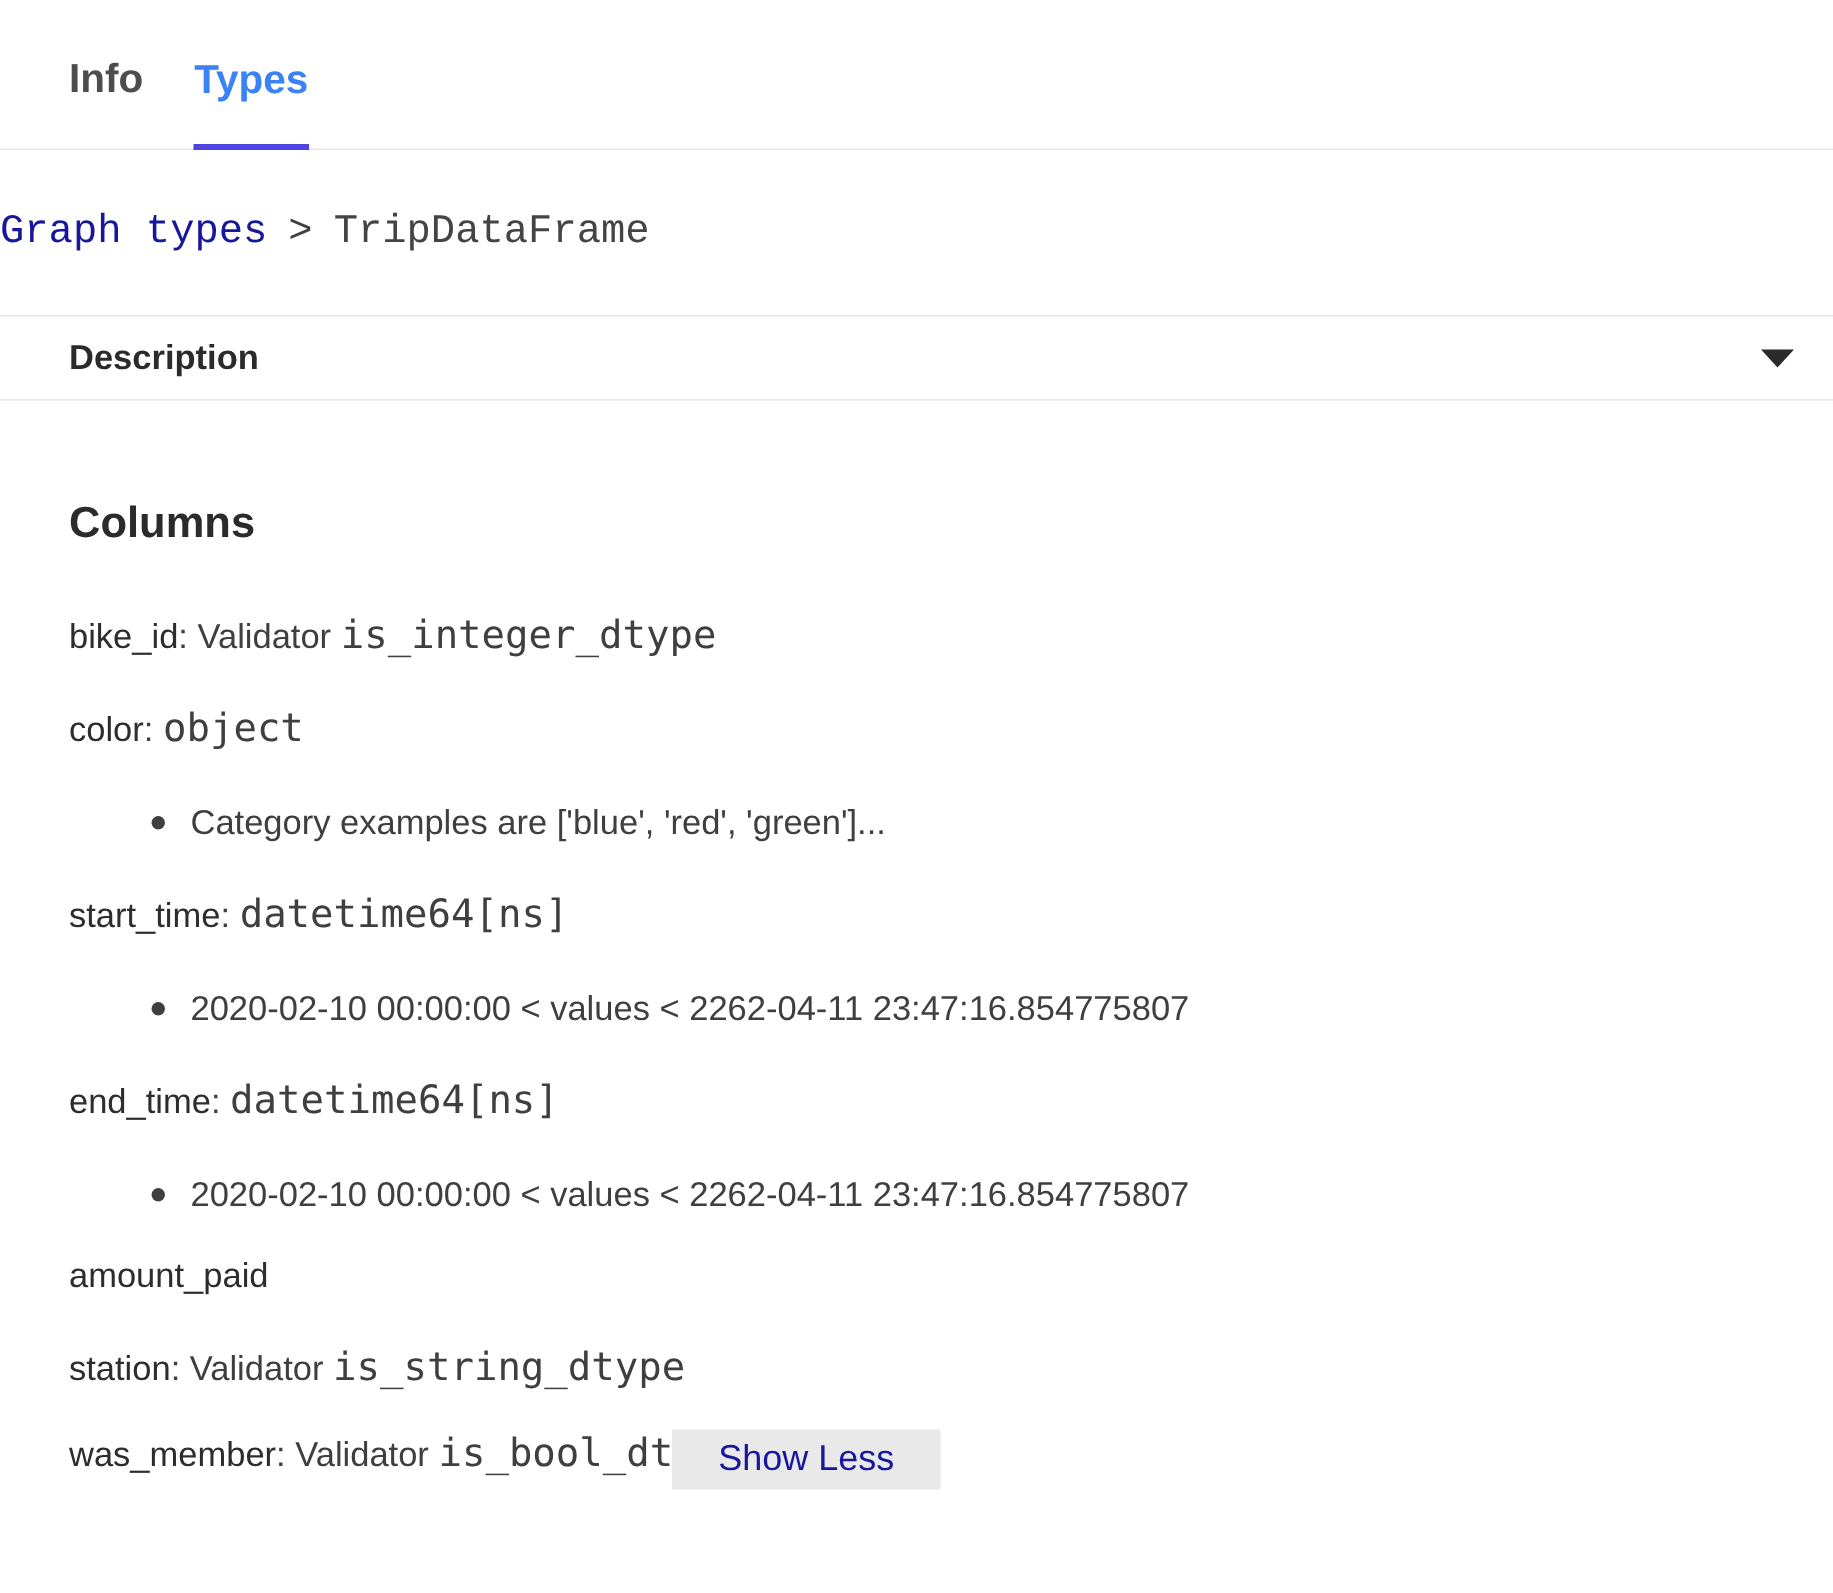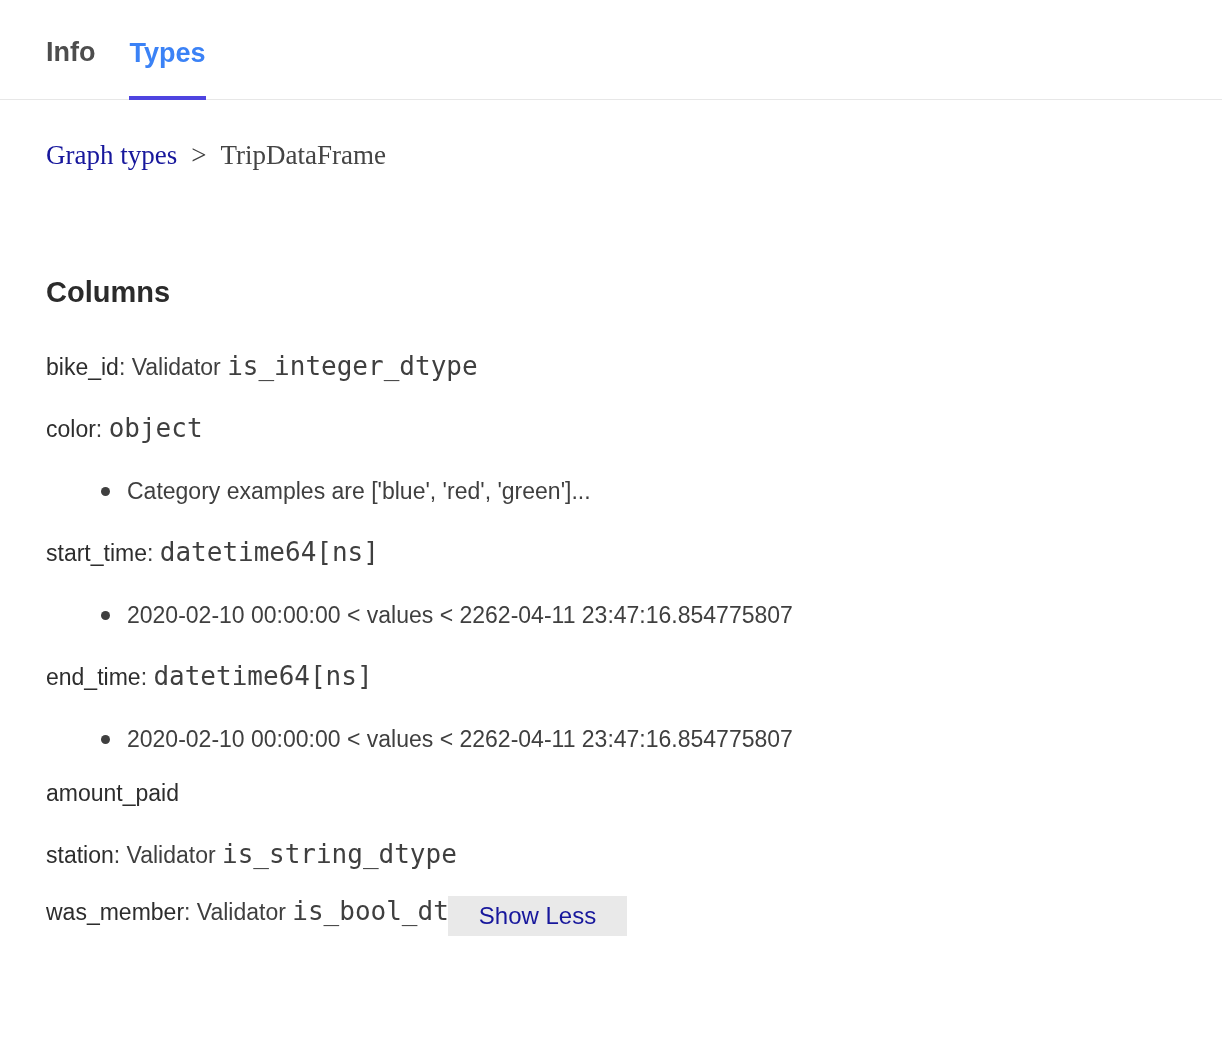--- a/index.html
+++ b/index.html
@@ -37,22 +37,21 @@
     color: #3b82f6;
     border-bottom-color: #4e44e0;
     margin-bottom: -1px;
   }
 
   
   .breadcrumb {
     height: 110px;
     display: flex;
     align-items: center;
-    padding-left: 46px;
-    font-family: Liberation Serif, serif;
+    font-family: Liberation Mono, monospace;
     font-size: 27px;
     color: #3f3f3f;
     gap: 14px;
   }
   .breadcrumb .crumb-link { color: #17179c; cursor: pointer; text-decoration: none; }
   .breadcrumb .crumb-sep { color: #3f3f3f; }
   .breadcrumb .crumb-current { color: #444444; }
 
   
   .desc-bar {
@@ -154,20 +153,24 @@
       <span>Types</span>
     </div>
   </header>
 
   <nav class="breadcrumb">
     <a class="crumb-link">Graph types</a>
     <span class="crumb-sep">&gt;</span>
     <span class="crumb-current">TripDataFrame</span>
   </nav>
 
+  <section class="desc-bar">
+    <span class="desc-label">Description</span>
+    <span class="chevron-down"></span>
+  </section>
 
   <main class="content">
     <h2 class="section-heading">Columns</h2>
 
     <p class="entry first">
       <span class="name">bike_id</span><span>: </span><span>Validator </span><code class="mono">is_integer_dtype</code>
     </p>
 
     <p class="entry">
       <span class="name">color</span><span>: </span><span></span><code class="mono">object</code>

